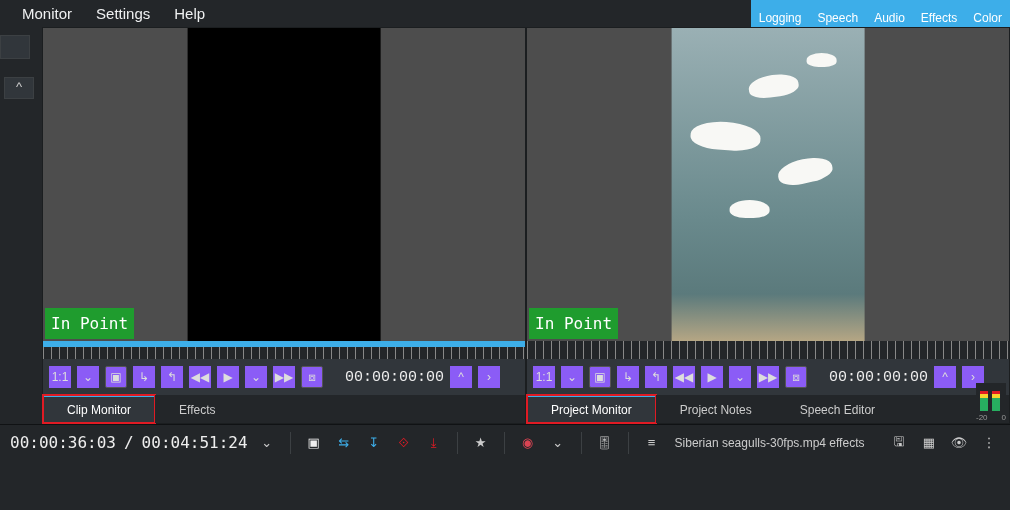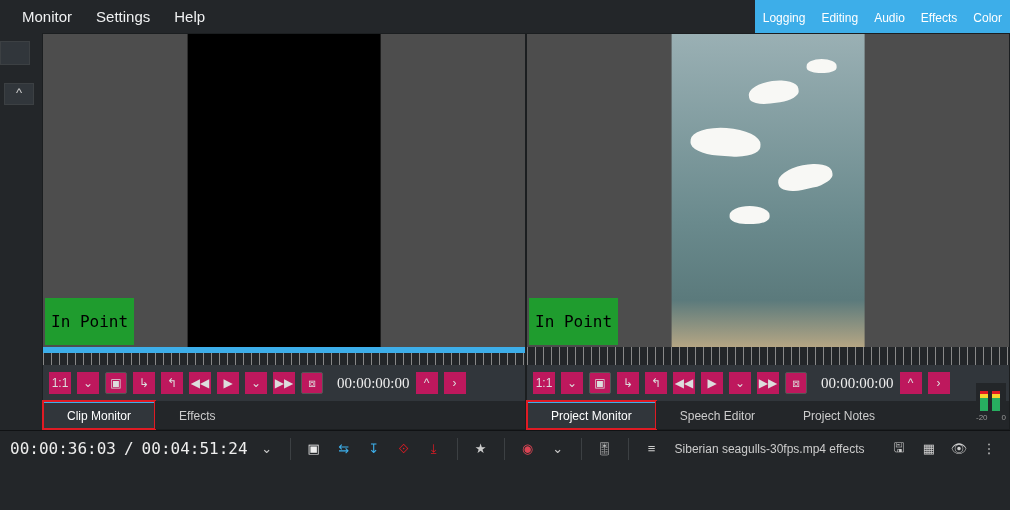--- a/index.html
+++ b/index.html
@@ -7,21 +7,21 @@
     width: 1010px;
     height: 510px;
     background: #232629;
     color: #eff0f1;
     font-family: "Segoe UI", sans-serif;
     font-size: 13px;
     overflow: hidden;
     position: relative;
   }
   .menubar {
-    height: 33px;
+    height: 27px;
     background: #232629;
     display: flex;
     align-items: center;
     padding-left: 10px;
   }
   .menubar .menu-item {
     color: #eff0f1;
     font-size: 15px;
     padding: 4px 12px;
     cursor: pointer;
@@ -102,24 +102,24 @@
     transform: translateX(-50%);
     width: 40%;
     background: linear-gradient(180deg, #9ab0b4 0%, #6a8a8d 60%, #5b7a7c 85%, #b5a684 100%);
     overflow: hidden;
   }
   .inpoint-badge {
     position: absolute;
     left: 2px;
     bottom: 2px;
     background: #1f9c2e;
-    color: #000000;
+    color: #ffffff;
     font-family: monospace;
     font-size: 16px;
-    padding: 14px 6px;
+    padding: 6px 6px;
   }
   .ruler {
     height: 18px;
     background: #232629;
     position: relative;
   }
   .ruler-blue {
     position: absolute;
     left: 0; right: 0; top: 0; height: 6px;
     background: #3daee9;
@@ -138,38 +138,38 @@
     height: 36px;
     background: #31363b;
     display: flex;
     align-items: center;
     gap: 6px;
     padding: 0 6px;
   }
   .ctrl-btn {
     width: 22px;
     height: 22px;
-    background: #be185d;
+    background: #8b5cf6;
     border: 1px solid transparent;
     color: #ddd;
     display: inline-flex;
     align-items: center;
     justify-content: center;
     cursor: pointer;
     font-size: 12px;
   }
   .ctrl-btn.boxed {
     border: 1px solid #555;
     border-radius: 2px;
   }
   .timecode {
-    font-family: Liberation Serif, serif;
+    font-family: Liberation Mono, monospace;
     font-size: 15px;
     color: #eee;
-    margin-left: 8px;
+    margin-left: 16px;
   }
   .tabs-row {
     height: 28px;
     background: #232629;
     display: flex;
     align-items: stretch;
     position: relative;
   }
   .tab {
     padding: 6px 24px;
@@ -256,21 +256,21 @@
 <body>
 
 <div class="menubar">
   <span class="menu-item">Monitor</span>
   <span class="menu-item">Settings</span>
   <span class="menu-item">Help</span>
 </div>
 
 <div class="workspace-tabs">
   <span class="ws-tab">Logging</span>
-  <span class="ws-tab">Editing</span>
+  <span class="ws-tab">Speech</span>
   <span class="ws-tab">Audio</span>
   <span class="ws-tab">Effects</span>
   <span class="ws-tab">Color</span>
 </div>
 
 <div class="monitors">
   <div class="left-strip">
     <div class="handle"></div>
     <div class="expand">
       <span>^</span>
@@ -331,22 +331,22 @@
       <span class="ctrl-btn">▶</span>
       <span class="ctrl-btn">⌄</span>
       <span class="ctrl-btn">▶▶</span>
       <span class="ctrl-btn boxed">⧈</span>
       <span class="timecode">00:00:00:00</span>
       <span class="ctrl-btn">^</span>
       <span class="ctrl-btn">›</span>
     </div>
     <div class="tabs-row">
       <div class="tab active red-highlight">Project Monitor</div>
+      <div class="tab">Project Notes</div>
       <div class="tab">Speech Editor</div>
-      <div class="tab">Project Notes</div>
     </div>
   </div>
 </div>
 
 <div class="audio-meter">
   <div class="bar b1"></div>
   <div class="bar b2"></div>
   <span class="lbl" style="left:0;">-20</span>
   <span class="lbl" style="right:0;">0</span>
 </div>

